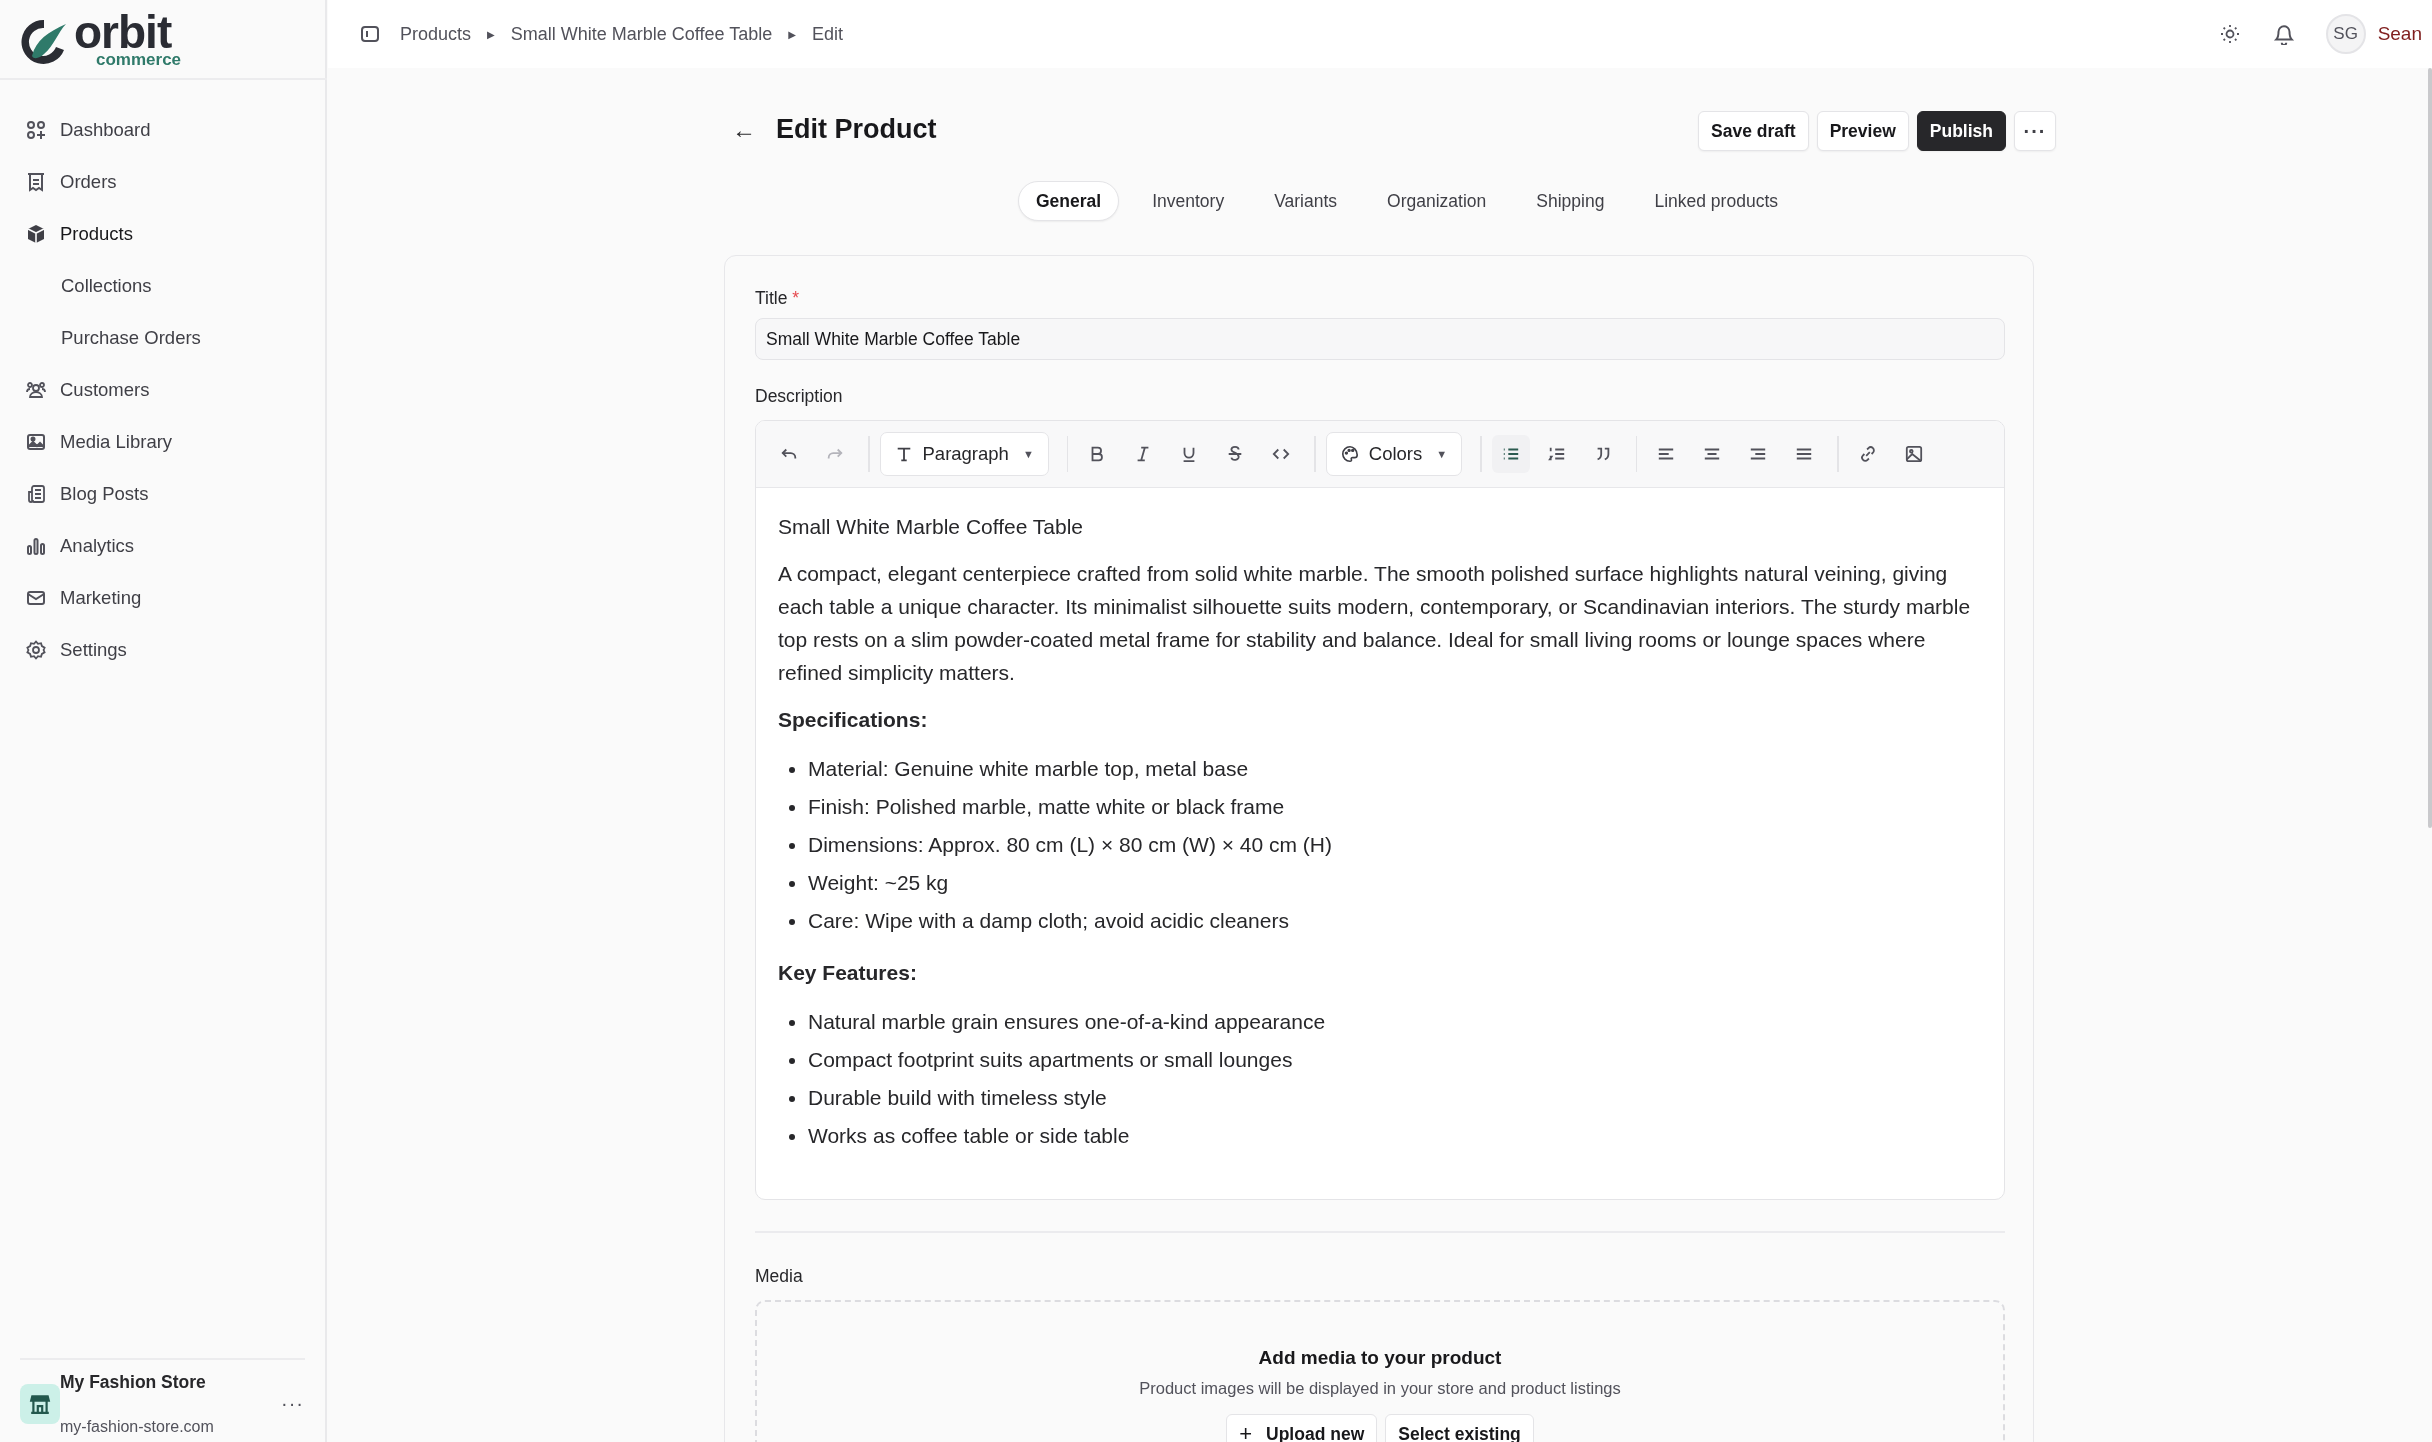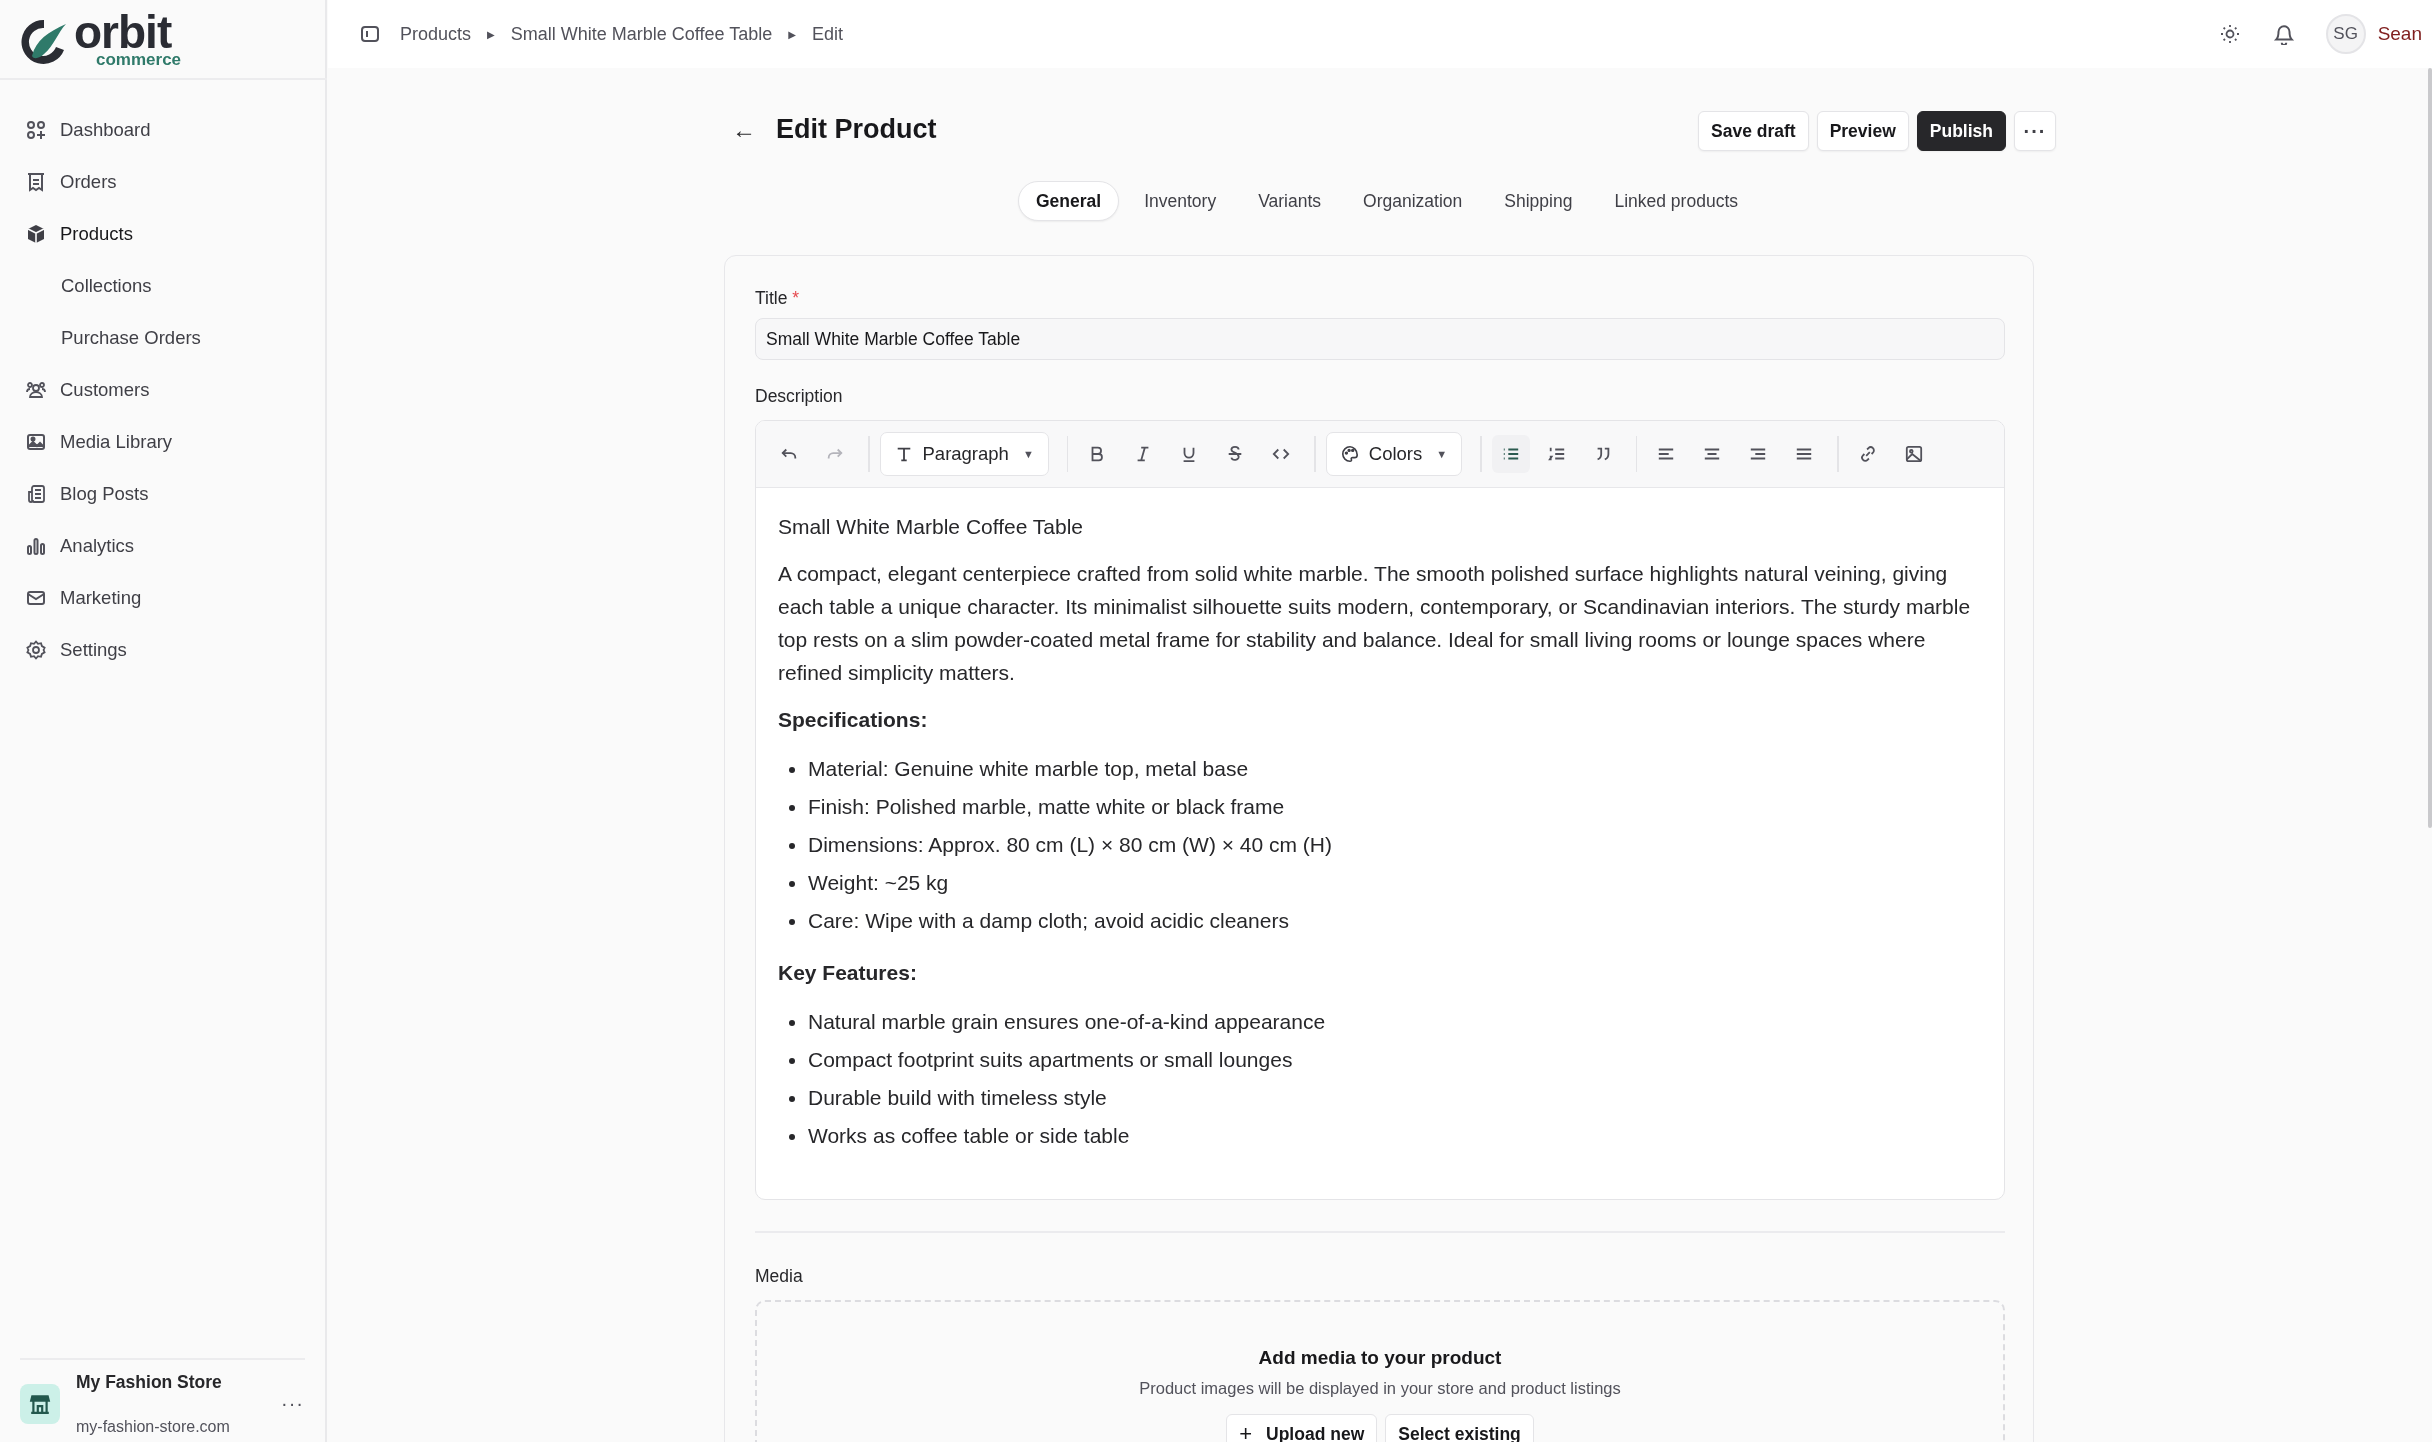--- a/index.html
+++ b/index.html
@@ -17,21 +17,21 @@
   .nav { position: absolute; left: 0; top: 104px; width: 327px; }
   .nav-item { display: flex; align-items: center; height: 52px; padding-left: 26px; font-size: 18.5px; color: #3f3f46; cursor: pointer; }
   .nav-item .ico { width: 20px; height: 20px; margin-right: 14px; display: flex; align-items: center; justify-content: center; color: #52525b; }
   .nav-item.active { color: #18181b; font-weight: 700; }
   .nav-item.sub { padding-left: 61px; font-weight: 400; }
   .nav-item .lbl { font-weight: 400; }
   .nav-item.sub .lbl { font-weight: 400; }
   .sidebar-sep-bot { position: absolute; left: 20px; top: 1358px; width: 285px; height: 2px; background: #ececee; }
   .store { position: absolute; left: 20px; top: 1380px; width: 290px; height: 48px; display: flex; align-items: center; }
   .store-badge { width: 40px; height: 40px; border-radius: 8px; background: #ccf0e8; display: flex; align-items: center; justify-content: center; color: #23584d; }
-  .store-info { margin-left: 16px; display: flex; flex-direction: column; gap: 21px; }
+  .store-info { display: flex; flex-direction: column; gap: 21px; }
   .store-name { font-size: 17.5px; font-weight: 700; color: #27272a; }
   .store-url { font-size: 16px; color: #52525b; margin-top: 4px; }
   .store-more { position: absolute; right: 6px; top: 12px; font-size: 20px; color: #52525b; letter-spacing: 1px; cursor: pointer; }
 
   
   .topbar { position: absolute; left: 328px; top: 0; right: 0; height: 68px; background: #ffffff; display: flex; align-items: center; }
   .panel-toggle { margin-left: 32px; width: 22px; height: 22px; color: #52525b; display: flex; align-items: center; cursor: pointer; }
   .breadcrumb { display: flex; align-items: center; margin-left: 18px; font-size: 18px; color: #52525b; }
   .breadcrumb .crumb { cursor: pointer; }
   .breadcrumb .sep { margin: 0 16px; font-size: 10px; color: #52525b; }
@@ -41,21 +41,21 @@
   .user-name { font-size: 19px; color: #7f1d1d; margin-right: 10px; font-weight: 500; }
 
   
   .back-btn { position: absolute; left: 732px; top: 116px; width: 24px; height: 28px; font-size: 24px; color: #27272a; cursor: pointer; display:flex; align-items:center; justify-content:center; }
   .page-title { position: absolute; left: 776px; top: 114px; font-size: 27px; font-weight: 700; color: #18181b; }
   .actions { position: absolute; left: 1698px; top: 111px; display: flex; gap: 8px; }
   .btn { height: 40px; padding: 0 12px; border-radius: 6px; border: 1.5px solid #e4e4e7; background: #ffffff; font-size: 17.5px; font-weight: 600; color: #18181b; display: flex; align-items: center; box-shadow: 0 1px 2px rgba(0,0,0,0.05); cursor: pointer; }
   .btn.primary { background: #27272a; border-color: #27272a; color: #ffffff; }
   .btn.icon { width: 42px; justify-content: center; padding: 0; font-size: 20px; letter-spacing: 1px; color: #3f3f46; }
 
-  .tabs { position: absolute; left: 1018px; top: 181px; display: flex; align-items: flex-start; gap: 8px; }
+  .tabs { position: absolute; left: 1018px; top: 181px; display: flex; align-items: flex-start; gap: 16px; }
   .tab { height: 40px; padding: 0 17px; font-size: 17.5px; color: #3f3f46; display: flex; align-items: center; border-radius: 20px; cursor: pointer; font-weight: 500; }
   .tab.active { background: #ffffff; border: 1.5px solid #e4e4e7; color: #18181b; font-weight: 600; box-shadow: 0 1px 2px rgba(0,0,0,0.06); }
 
   
   .card { position: absolute; left: 724px; top: 255px; width: 1310px; height: 1300px; background: #fafafa; border: 1.5px solid #e7e7ea; border-radius: 12px; }
   .field-label { position: absolute; font-size: 17.5px; color: #27272a; font-weight: 500; }
   .req { color: #e5484d; }
   .title-input { position: absolute; left: 30px; top: 62px; width: 1250px; height: 42px; border: 1.5px solid #e4e4e7; border-radius: 8px; background: #f7f7f8; font-size: 17.5px; padding: 0 10px; color: #18181b; font-family: "Liberation Sans", sans-serif; outline: none; }
 
   .editor { position: absolute; left: 30px; top: 164px; width: 1250px; height: 780px; border: 1.5px solid #e4e4e7; border-radius: 10px; background: #ffffff; overflow: hidden; }

